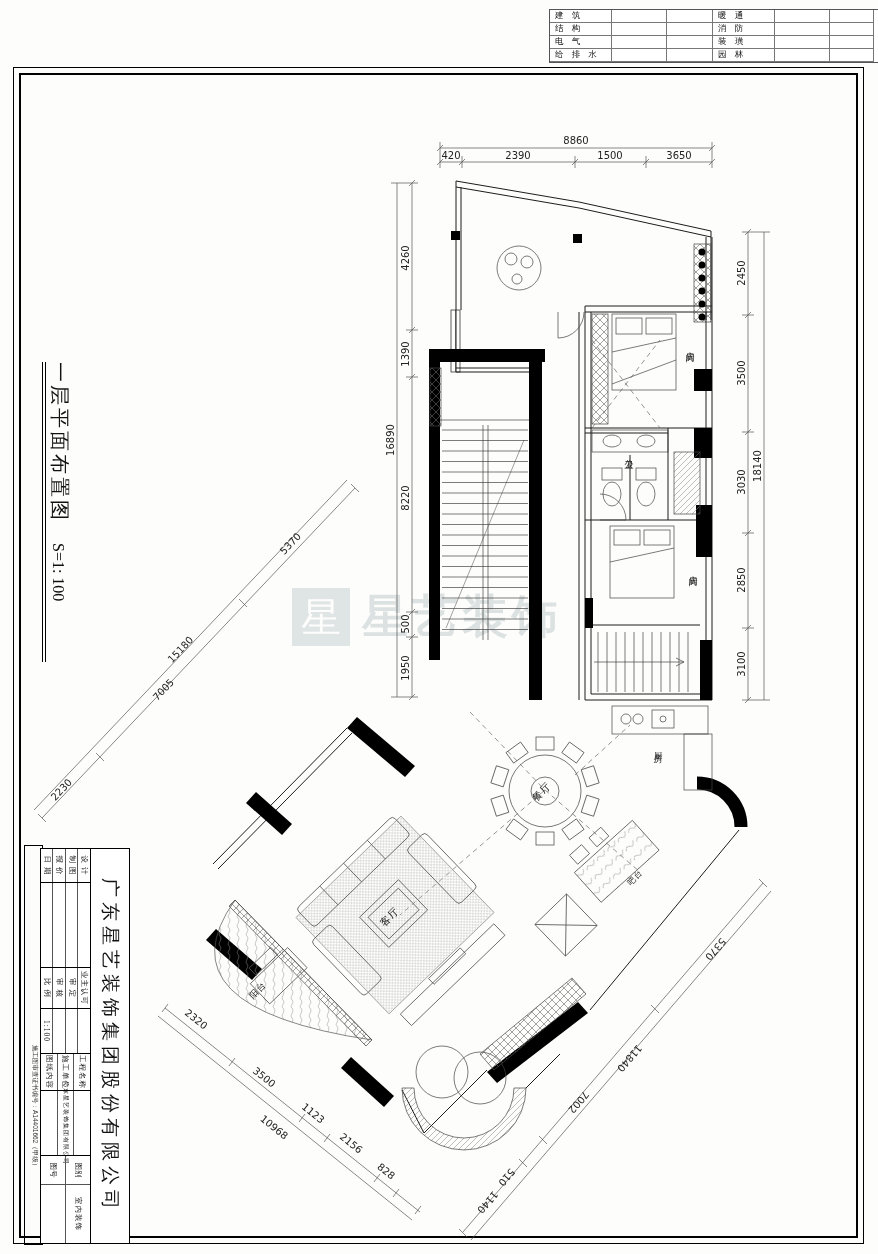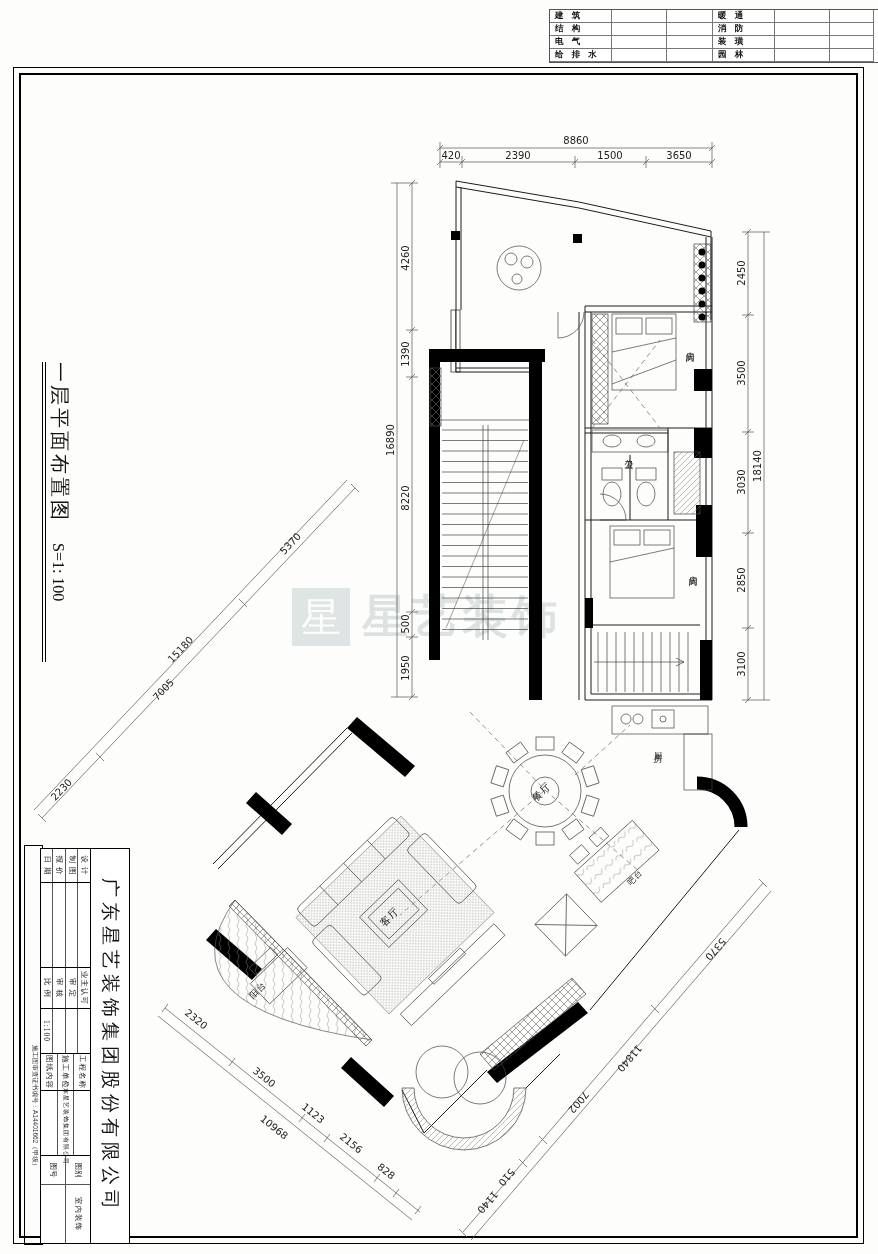--- a/index.html
+++ b/index.html
@@ -4,21 +4,21 @@
 <style>
   html,body{margin:0;padding:0;background:#e8e8e8;}
   .page{position:relative;width:878px;height:1254px;background:#fdfdfc;overflow:hidden;
         font-family:"Liberation Sans","DejaVu Sans",sans-serif;color:#111;}
   
   .frame-outer{position:absolute;left:13px;top:67px;width:849px;height:1175px;border:1px solid #000;}
   .frame-inner{position:absolute;left:19px;top:73px;width:835px;height:1161px;border:2.5px solid #000;}
   
   .spec{position:absolute;left:549px;top:9px;width:328px;display:grid;
         grid-template-columns:62px 55px 46px 62px 55px 44px;grid-auto-rows:13px;
-        border:1px solid #555;background:#fff;font-size:8.5px;font-weight:bold;}
+        border:1px solid #555;background:#fff;font-size:8.5px;}
   .spec div{border-right:1px solid #777;border-bottom:1px solid #777;display:flex;align-items:center;}
   .spec .lab{padding-left:5px;letter-spacing:3px;font-family:"Liberation Serif",serif;}
   
   .side-title{position:absolute;left:73px;top:362px;width:300px;height:27px;
       transform:rotate(90deg);transform-origin:0 0;border-bottom:4px double #000;
       font-family:"Liberation Serif",serif;white-space:nowrap;}
   .side-title .t{font-size:20px;letter-spacing:3px;}
   .side-title .s{font-size:16px;margin-left:16px;}
   
   .tstrip{position:absolute;left:24px;top:845px;width:17px;height:398px;border:1px solid #000;}

